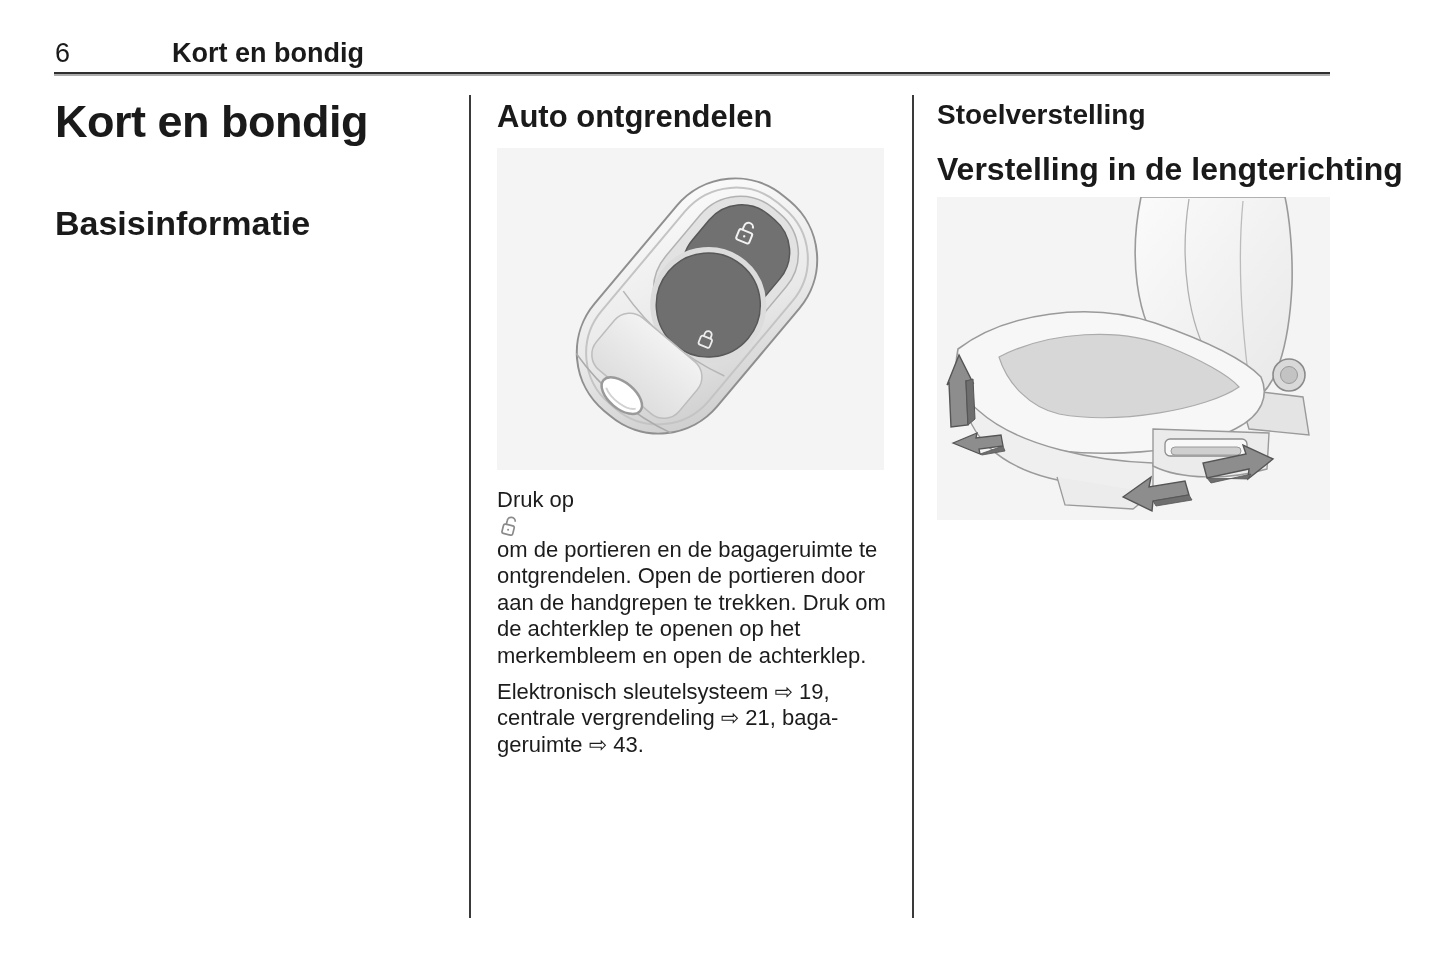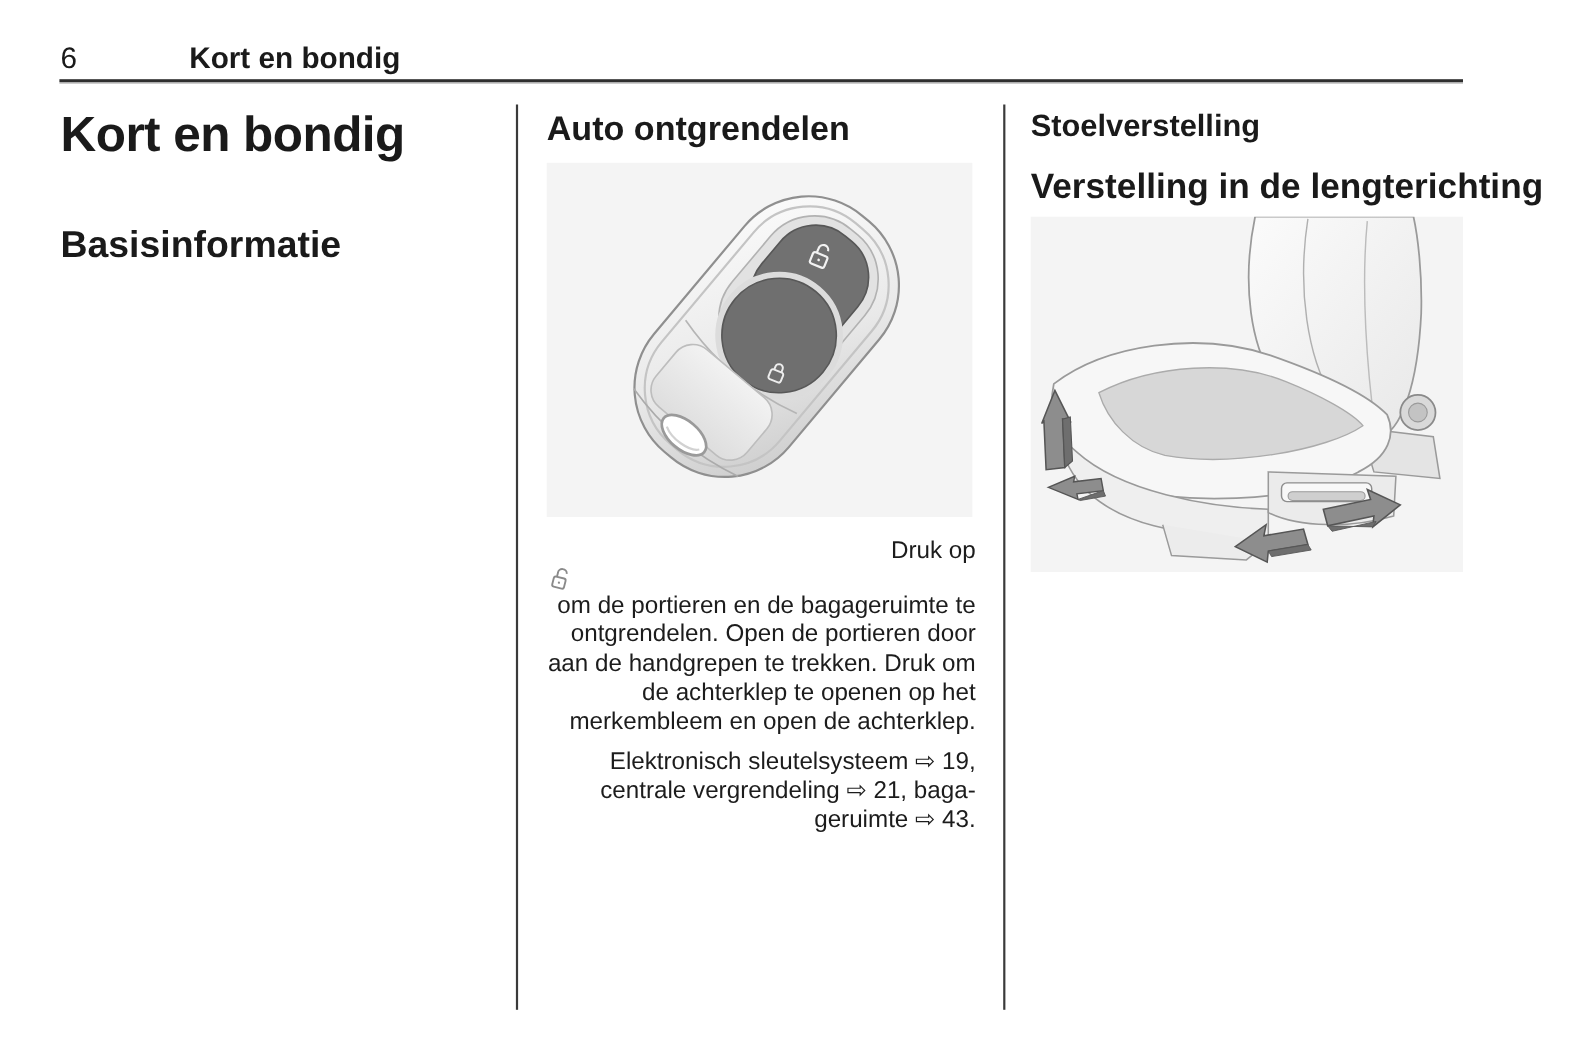--- a/index.html
+++ b/index.html
@@ -35,21 +35,21 @@
   .mid-figure    { left: 497px; top: 148px; width: 387px; height: 322px; background: #f4f4f4; }
   .mid-text      { left: 497px; top: 487px; width: 390px; }
 
   
   .right-heading    { left: 937px; top: 99px;  font-size: 28px; font-weight: 700; }
   .right-subheading { left: 937px; top: 151px; font-size: 32px; font-weight: 700; }
   .right-figure     { left: 937px; top: 197px; width: 393px; height: 323px; background: #f4f4f4; }
   .right-text       { left: 937px; top: 534px; width: 396px; }
 
   .body-text { font-size: 22px; line-height: 26.6px; color: #1c1c1c; }
-  .body-text p { margin: 0 0 9px 0; text-align: right; }
+  .body-text p { margin: 0 0 9px 0; }
   .body-text .hyph { hyphens: manual; -webkit-hyphens: manual; }
 
   .inline-icon { vertical-align: -4px; margin: 0 2px; }
 
   figure { display: block; }
   svg { display: block; }
 </style>
 </head>
 <body>
 

